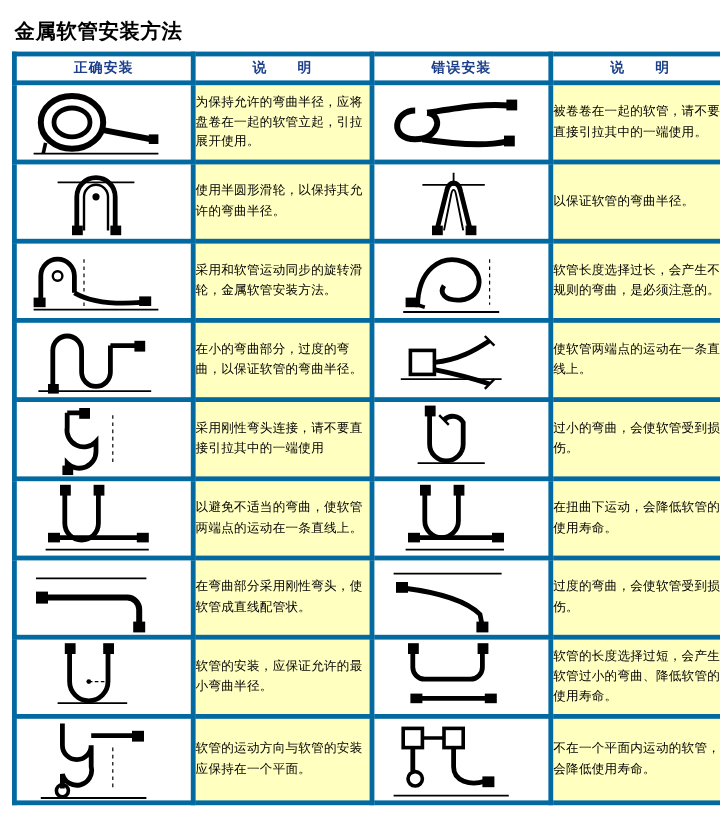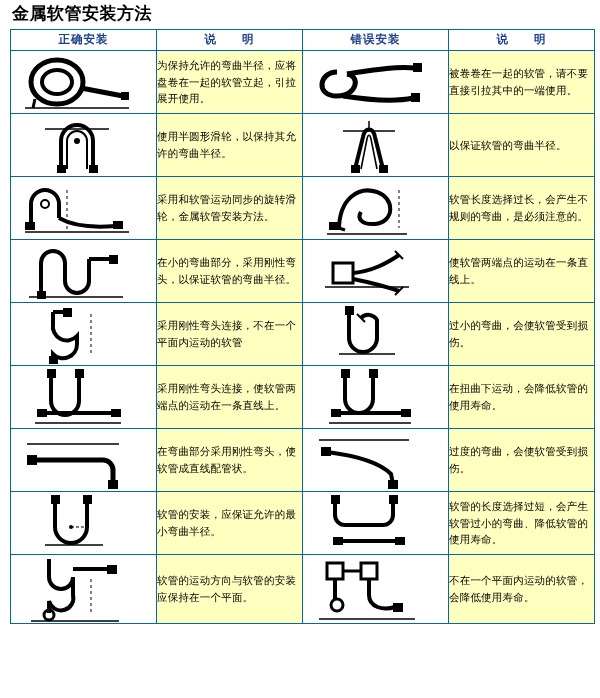--- a/index.html
+++ b/index.html
@@ -12,37 +12,37 @@
     height: 698px;
     font-family: "DejaVu Sans", "Liberation Sans", sans-serif;
     color: #000000;
     overflow: hidden;
   }
   .page {
     width: 600px;
     height: 594px;
     position: relative;
     box-sizing: border-box;
-    padding: 2px 10px 4px 10px;
+    padding: 16px 10px 4px 10px;
   }
   .doc-title {
     font-size: 17px;
     font-weight: bold;
     letter-spacing: 0.5px;
     margin: 2px 0 6px 2px;
     line-height: 1.1;
   }
   table.spec {
     border-collapse: collapse;
     width: 580px;
     table-layout: fixed;
     border: 1px solid #1b3f8b;
   }
   table.spec td, table.spec th {
-    border: 1px solid #0369a1;
+    border: 4px solid #0369a1;
     padding: 0;
     vertical-align: middle;
   }
   thead th {
     background: #ffffff;
     color: #1b3f8b;
     font-size: 11.5px;
     font-weight: bold;
     height: 20px;
     text-align: center;
@@ -178,21 +178,21 @@
           <span class="fig">
             <svg width="132" height="60" viewBox="0 0 132 60">
               <path d="M30 54 L30 22 A12 12 0 0 1 54 22 L54 40 A12 12 0 0 0 78 40 L78 18" fill="none" stroke="#000" stroke-width="4"></path>
               <path d="M78 18 L100 18" fill="none" stroke="#000" stroke-width="4"></path>
               <rect x="26" y="50" width="9" height="8" fill="#000"></rect>
               <rect x="98" y="14" width="9" height="9" fill="#000"></rect>
               <path d="M18 56 H112" stroke="#000" stroke-width="1.5"></path>
             </svg>
           </span>
         </td>
-        <td class="txt-cell">在小的弯曲部分，采用刚性弯头，以保证软管的弯曲半径。</td>
+        <td class="txt-cell">在小的弯曲部分，过度的弯曲，以保证软管的弯曲半径。</td>
         <td class="img-cell">
           <span class="fig">
             <svg width="132" height="60" viewBox="0 0 132 60">
               <rect x="30" y="22" width="20" height="20" fill="none" stroke="#000" stroke-width="3"></rect>
               <path d="M50 32 C70 30 84 22 96 14" fill="none" stroke="#000" stroke-width="4"></path>
               <path d="M50 38 C70 42 84 46 96 50" fill="none" stroke="#000" stroke-width="4"></path>
               <path d="M92 10 L100 18" stroke="#000" stroke-width="2"></path>
               <path d="M92 54 L100 46" stroke="#000" stroke-width="2"></path>
               <path d="M22 46 H106" stroke="#000" stroke-width="1.5"></path>
             </svg>
@@ -206,21 +206,21 @@
           <span class="fig">
             <svg width="132" height="60" viewBox="0 0 132 60">
               <path d="M42 8 L42 20 A14 14 0 0 0 66 32 L66 40 A14 14 0 0 1 42 50 L42 56" fill="none" stroke="#000" stroke-width="4"></path>
               <path d="M42 8 L54 8" stroke="#000" stroke-width="4"></path>
               <rect x="52" y="4" width="9" height="9" fill="#000"></rect>
               <rect x="38" y="52" width="9" height="8" fill="#000"></rect>
               <path d="M80 10 L80 52" stroke="#000" stroke-width="1" stroke-dasharray="3 3"></path>
             </svg>
           </span>
         </td>
-        <td class="txt-cell">采用刚性弯头连接，不在一个平面内运动的软管</td>
+        <td class="txt-cell">采用刚性弯头连接，请不要直接引拉其中的一端使用</td>
         <td class="img-cell">
           <span class="fig">
             <svg width="132" height="60" viewBox="0 0 132 60">
               <path d="M46 6 L46 34 A14 14 0 0 0 74 34 L74 16 A10 10 0 0 0 58 14" fill="none" stroke="#000" stroke-width="4"></path>
               <rect x="42" y="2" width="9" height="9" fill="#000"></rect>
               <path d="M54 10 L62 18" stroke="#000" stroke-width="2"></path>
               <path d="M36 50 H92" stroke="#000" stroke-width="1.5"></path>
             </svg>
           </span>
         </td>
@@ -234,21 +234,21 @@
               <path d="M40 6 L40 34 A14 14 0 0 0 68 34 L68 6" fill="none" stroke="#000" stroke-width="4"></path>
               <rect x="36" y="2" width="9" height="9" fill="#000"></rect>
               <rect x="64" y="2" width="9" height="9" fill="#000"></rect>
               <path d="M30 46 H104" stroke="#000" stroke-width="4"></path>
               <rect x="26" y="42" width="10" height="8" fill="#000"></rect>
               <rect x="100" y="42" width="10" height="8" fill="#000"></rect>
               <path d="M24 56 H110" stroke="#000" stroke-width="1.5"></path>
             </svg>
           </span>
         </td>
-        <td class="txt-cell">采用刚性弯头连接，使软管两端点的运动在一条直线上。</td>
+        <td class="txt-cell">以避免不适当的弯曲，使软管两端点的运动在一条直线上。</td>
         <td class="img-cell">
           <span class="fig">
             <svg width="132" height="60" viewBox="0 0 132 60">
               <path d="M42 6 L42 32 A14 14 0 0 0 70 32 L70 6" fill="none" stroke="#000" stroke-width="4"></path>
               <rect x="38" y="2" width="9" height="9" fill="#000"></rect>
               <rect x="66" y="2" width="9" height="9" fill="#000"></rect>
               <path d="M32 46 H102" stroke="#000" stroke-width="4"></path>
               <rect x="28" y="42" width="10" height="8" fill="#000"></rect>
               <rect x="98" y="42" width="10" height="8" fill="#000"></rect>
               <path d="M26 56 H108" stroke="#000" stroke-width="1.5"></path>

